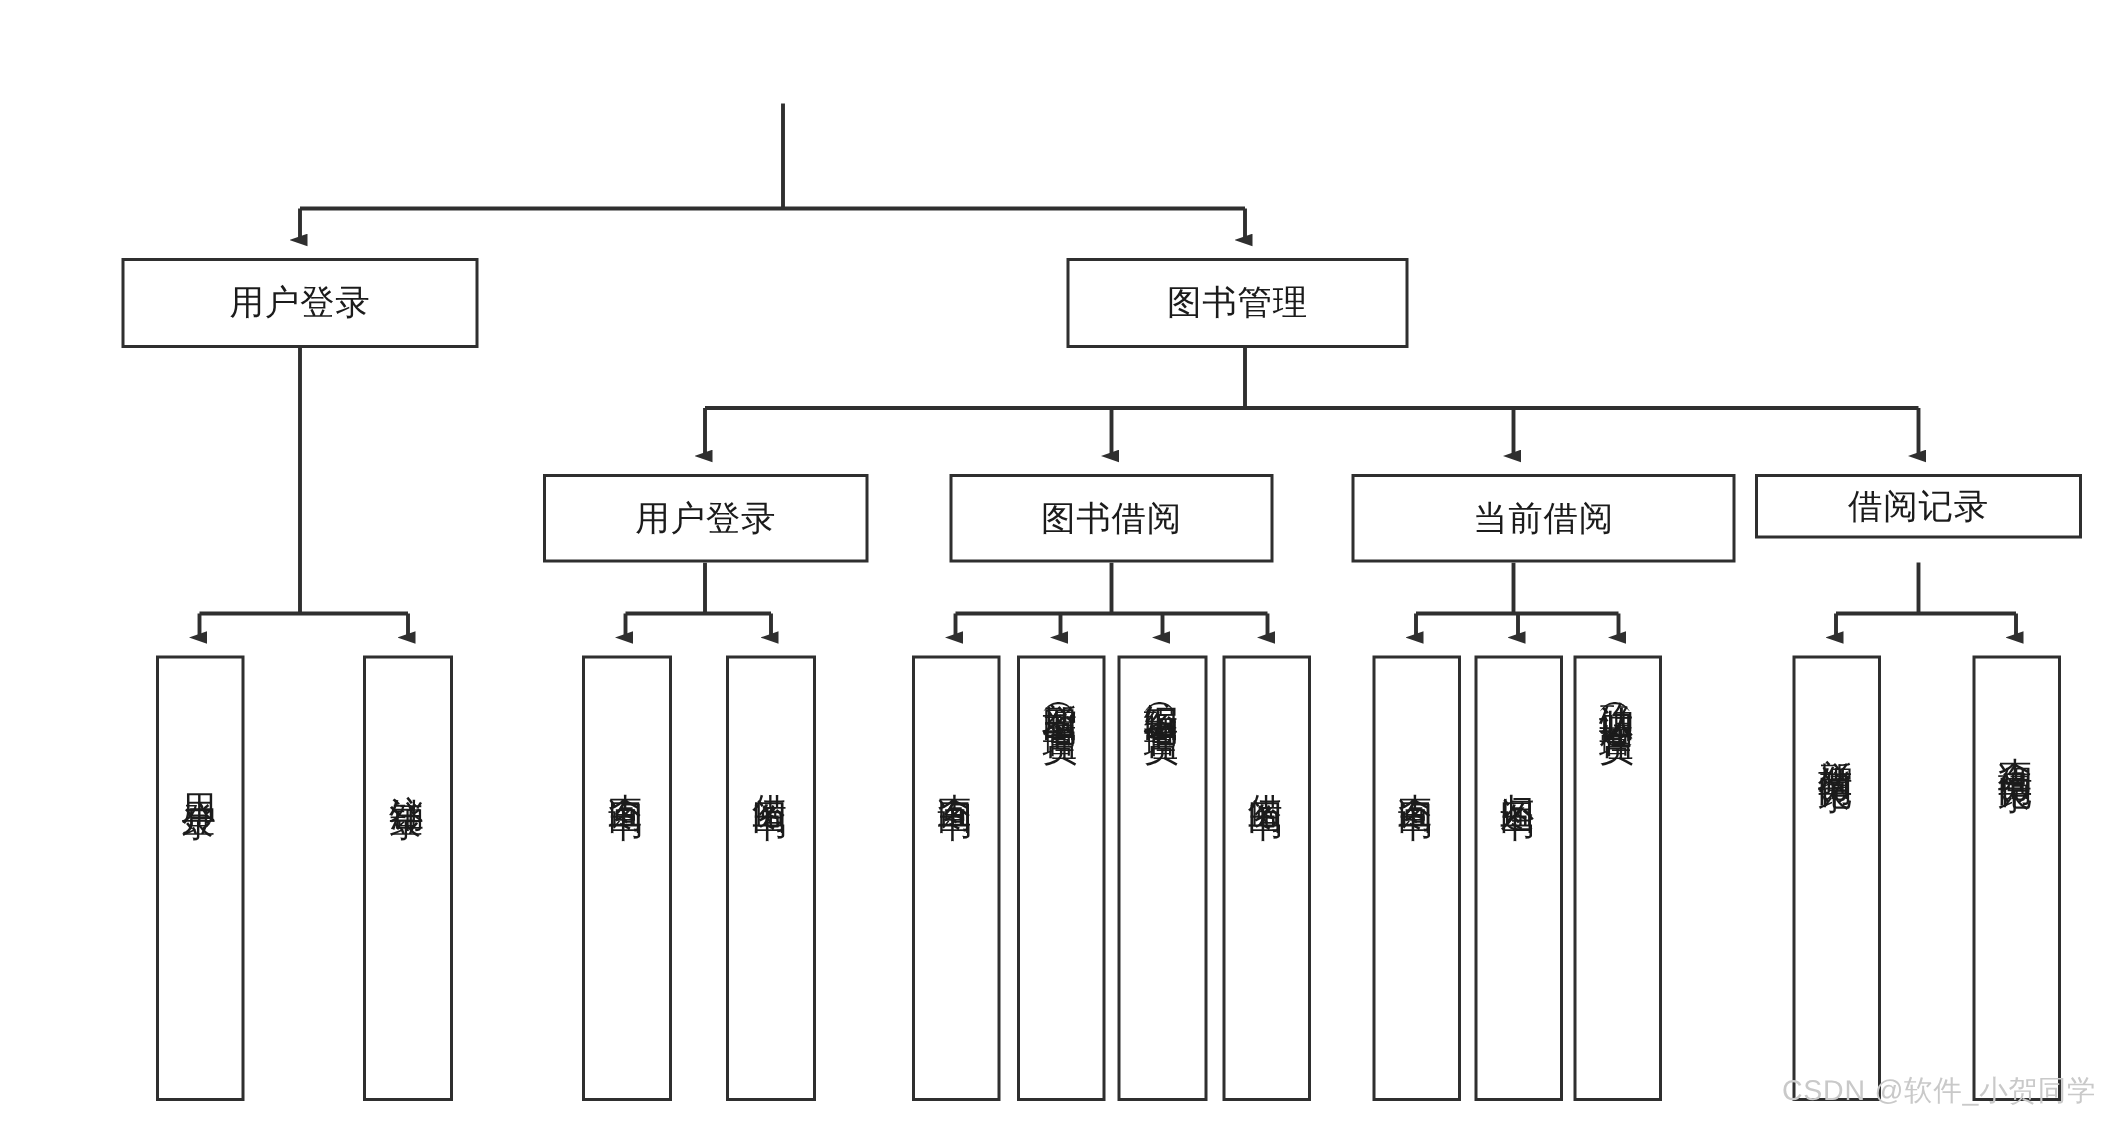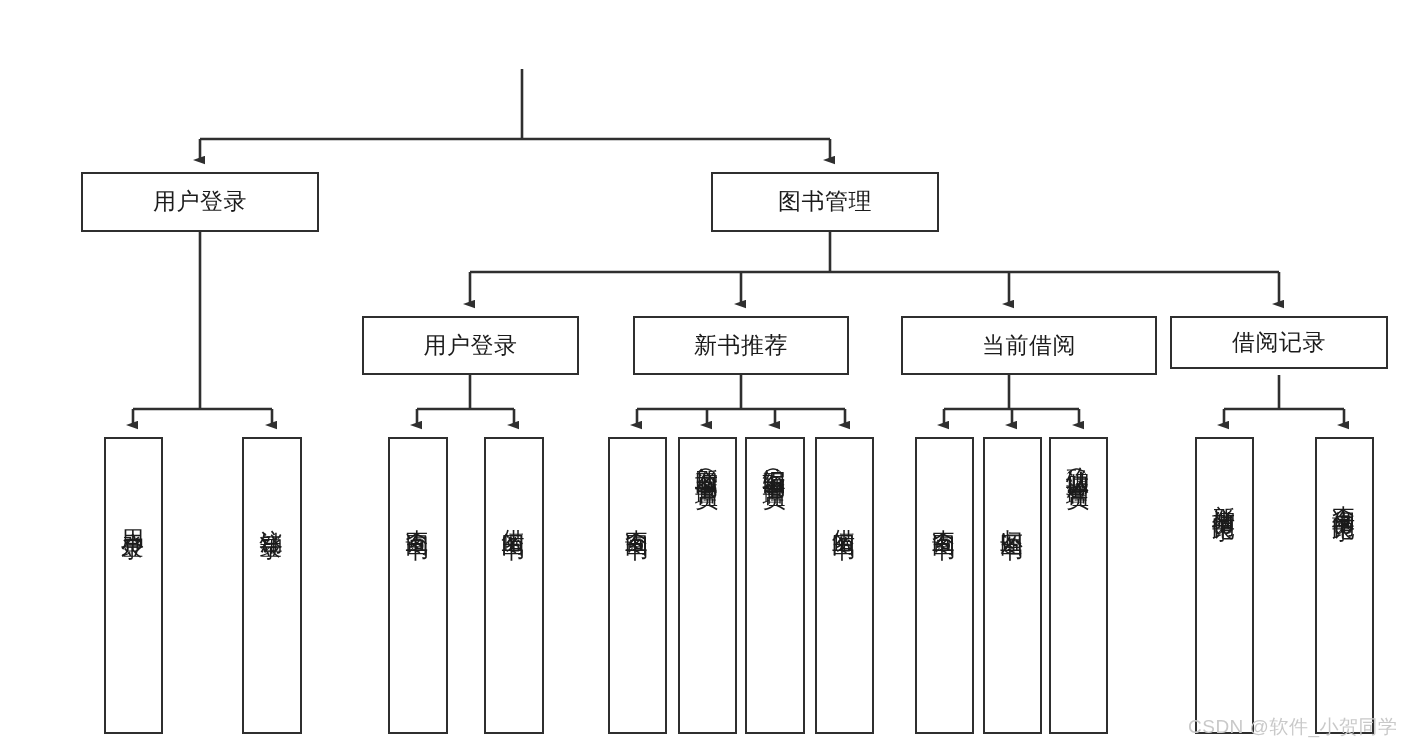--- a/index.html
+++ b/index.html
@@ -135,26 +135,26 @@
     <span>用户登录</span>
   </div>
   <div class="node node-h" style="left:711px; top:172px; width:228px; height:60px;">
     <span>图书管理</span>
   </div>
 
   <div class="node node-h" style="left:362px; top:316px; width:217px; height:59px;">
     <span>用户登录</span>
   </div>
   <div class="node node-h" style="left:633px; top:316px; width:216px; height:59px;">
-    <span>新书推荐</span>
+    <span>图书借阅</span>
   </div>
   <div class="node node-h" style="left:901px; top:316px; width:256px; height:59px;">
     <span>当前借阅</span>
   </div>
-  <div class="node node-h" style="left:1170px; top:316px; width:218px; height:53px;">
+  <div class="node node-h" style="left:1170px; top:316px; width:218px; height:43px;">
     <span>借阅记录</span>
   </div>
 
   <div class="vwrap" style="left:104px; top:437px; width:59px; height:297px;">
     <div class="vinner" style="top:72px;">
       <span class="vtxt">用户登录</span>
     </div>
   </div>
 
   <div class="vwrap" style="left:242px; top:437px; width:60px; height:297px;">

